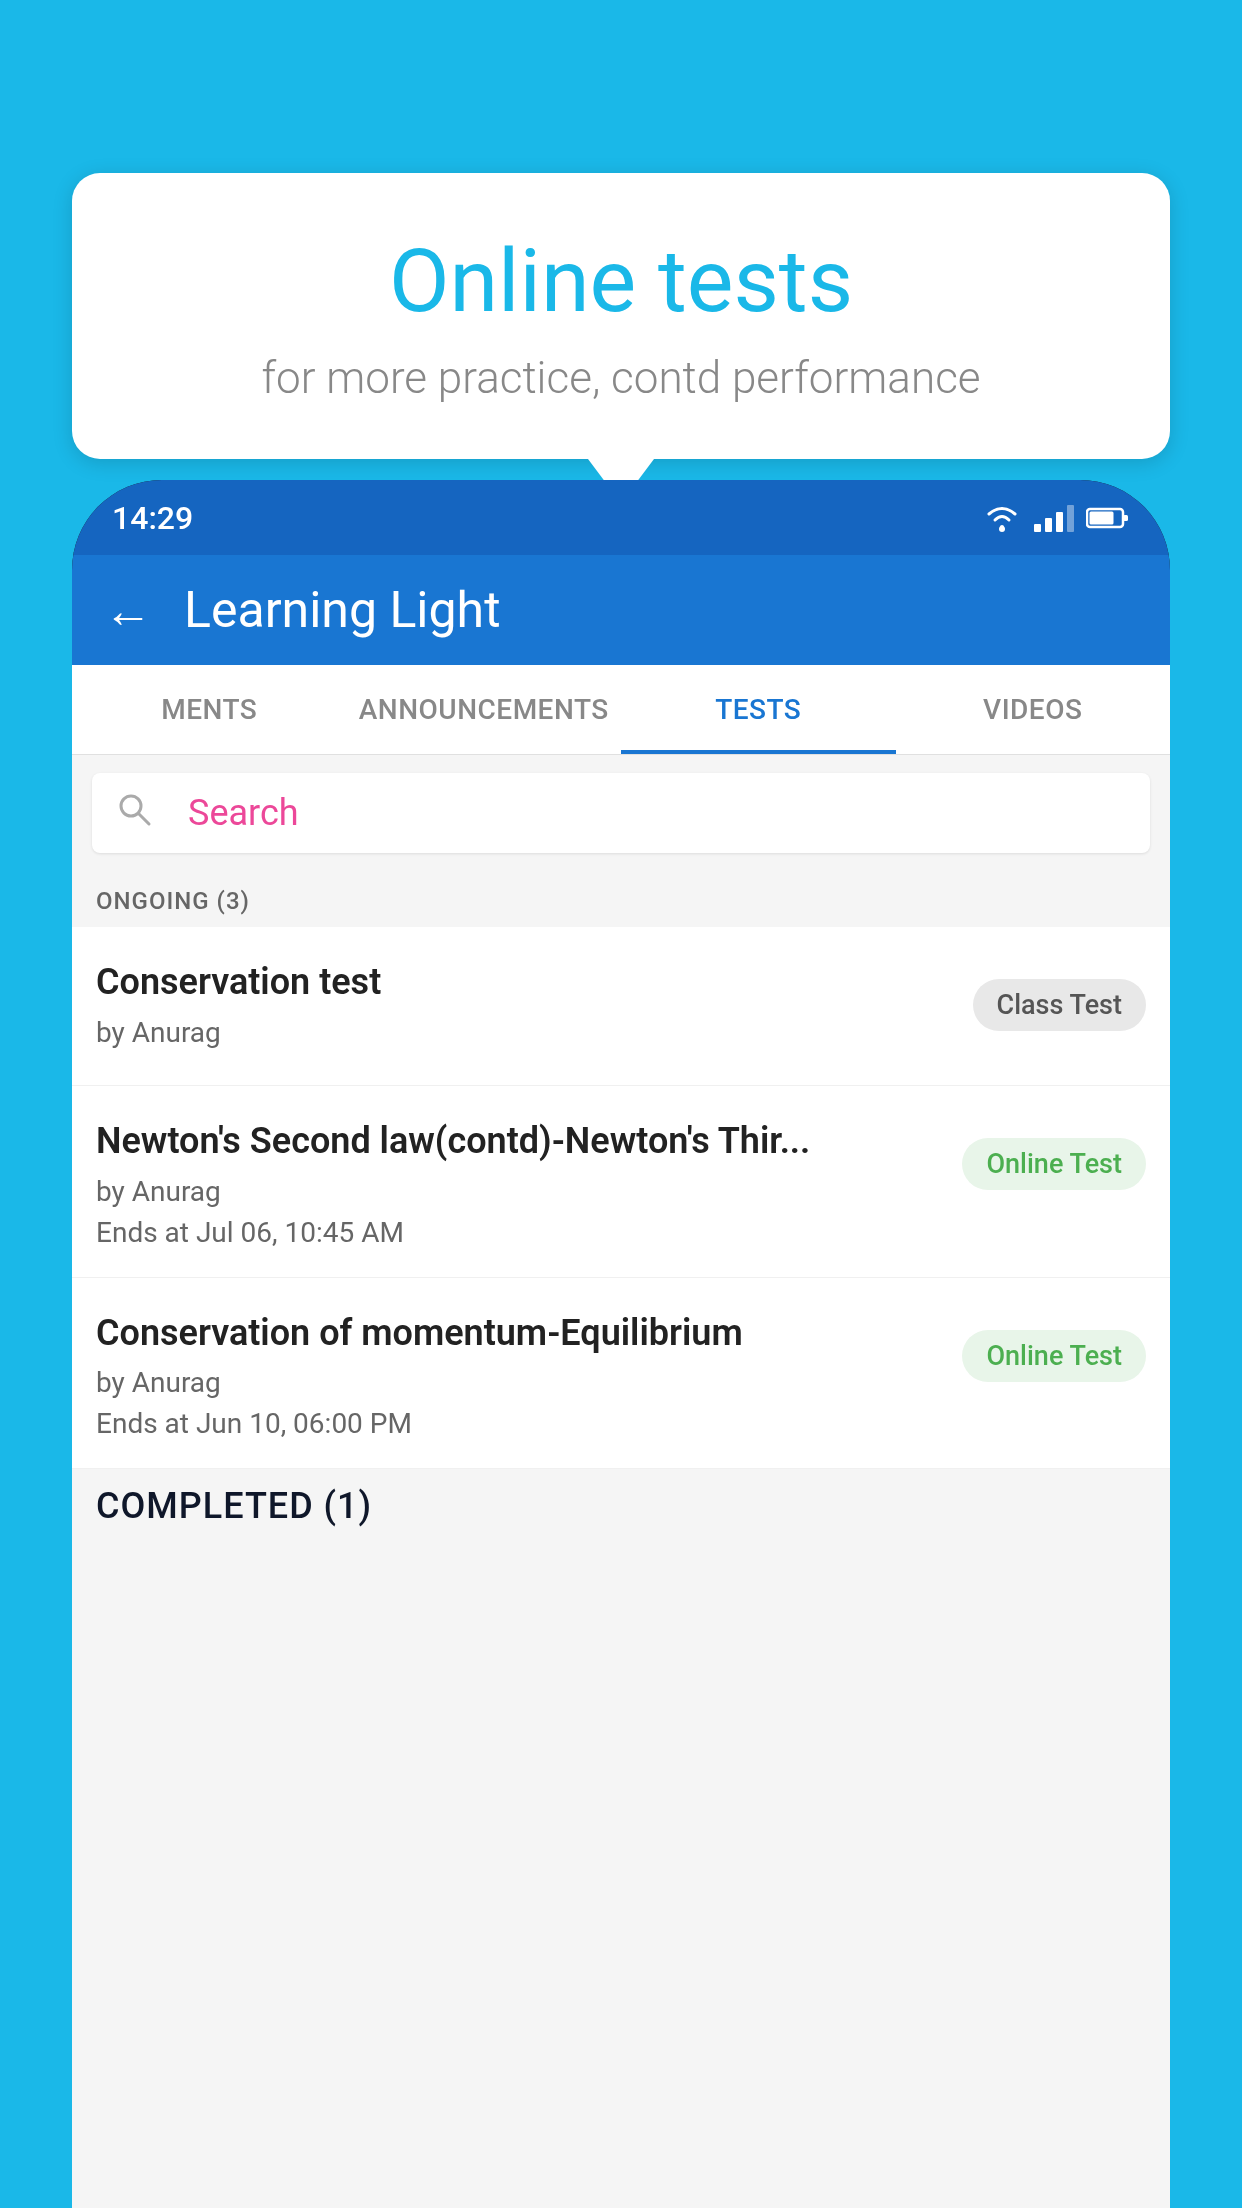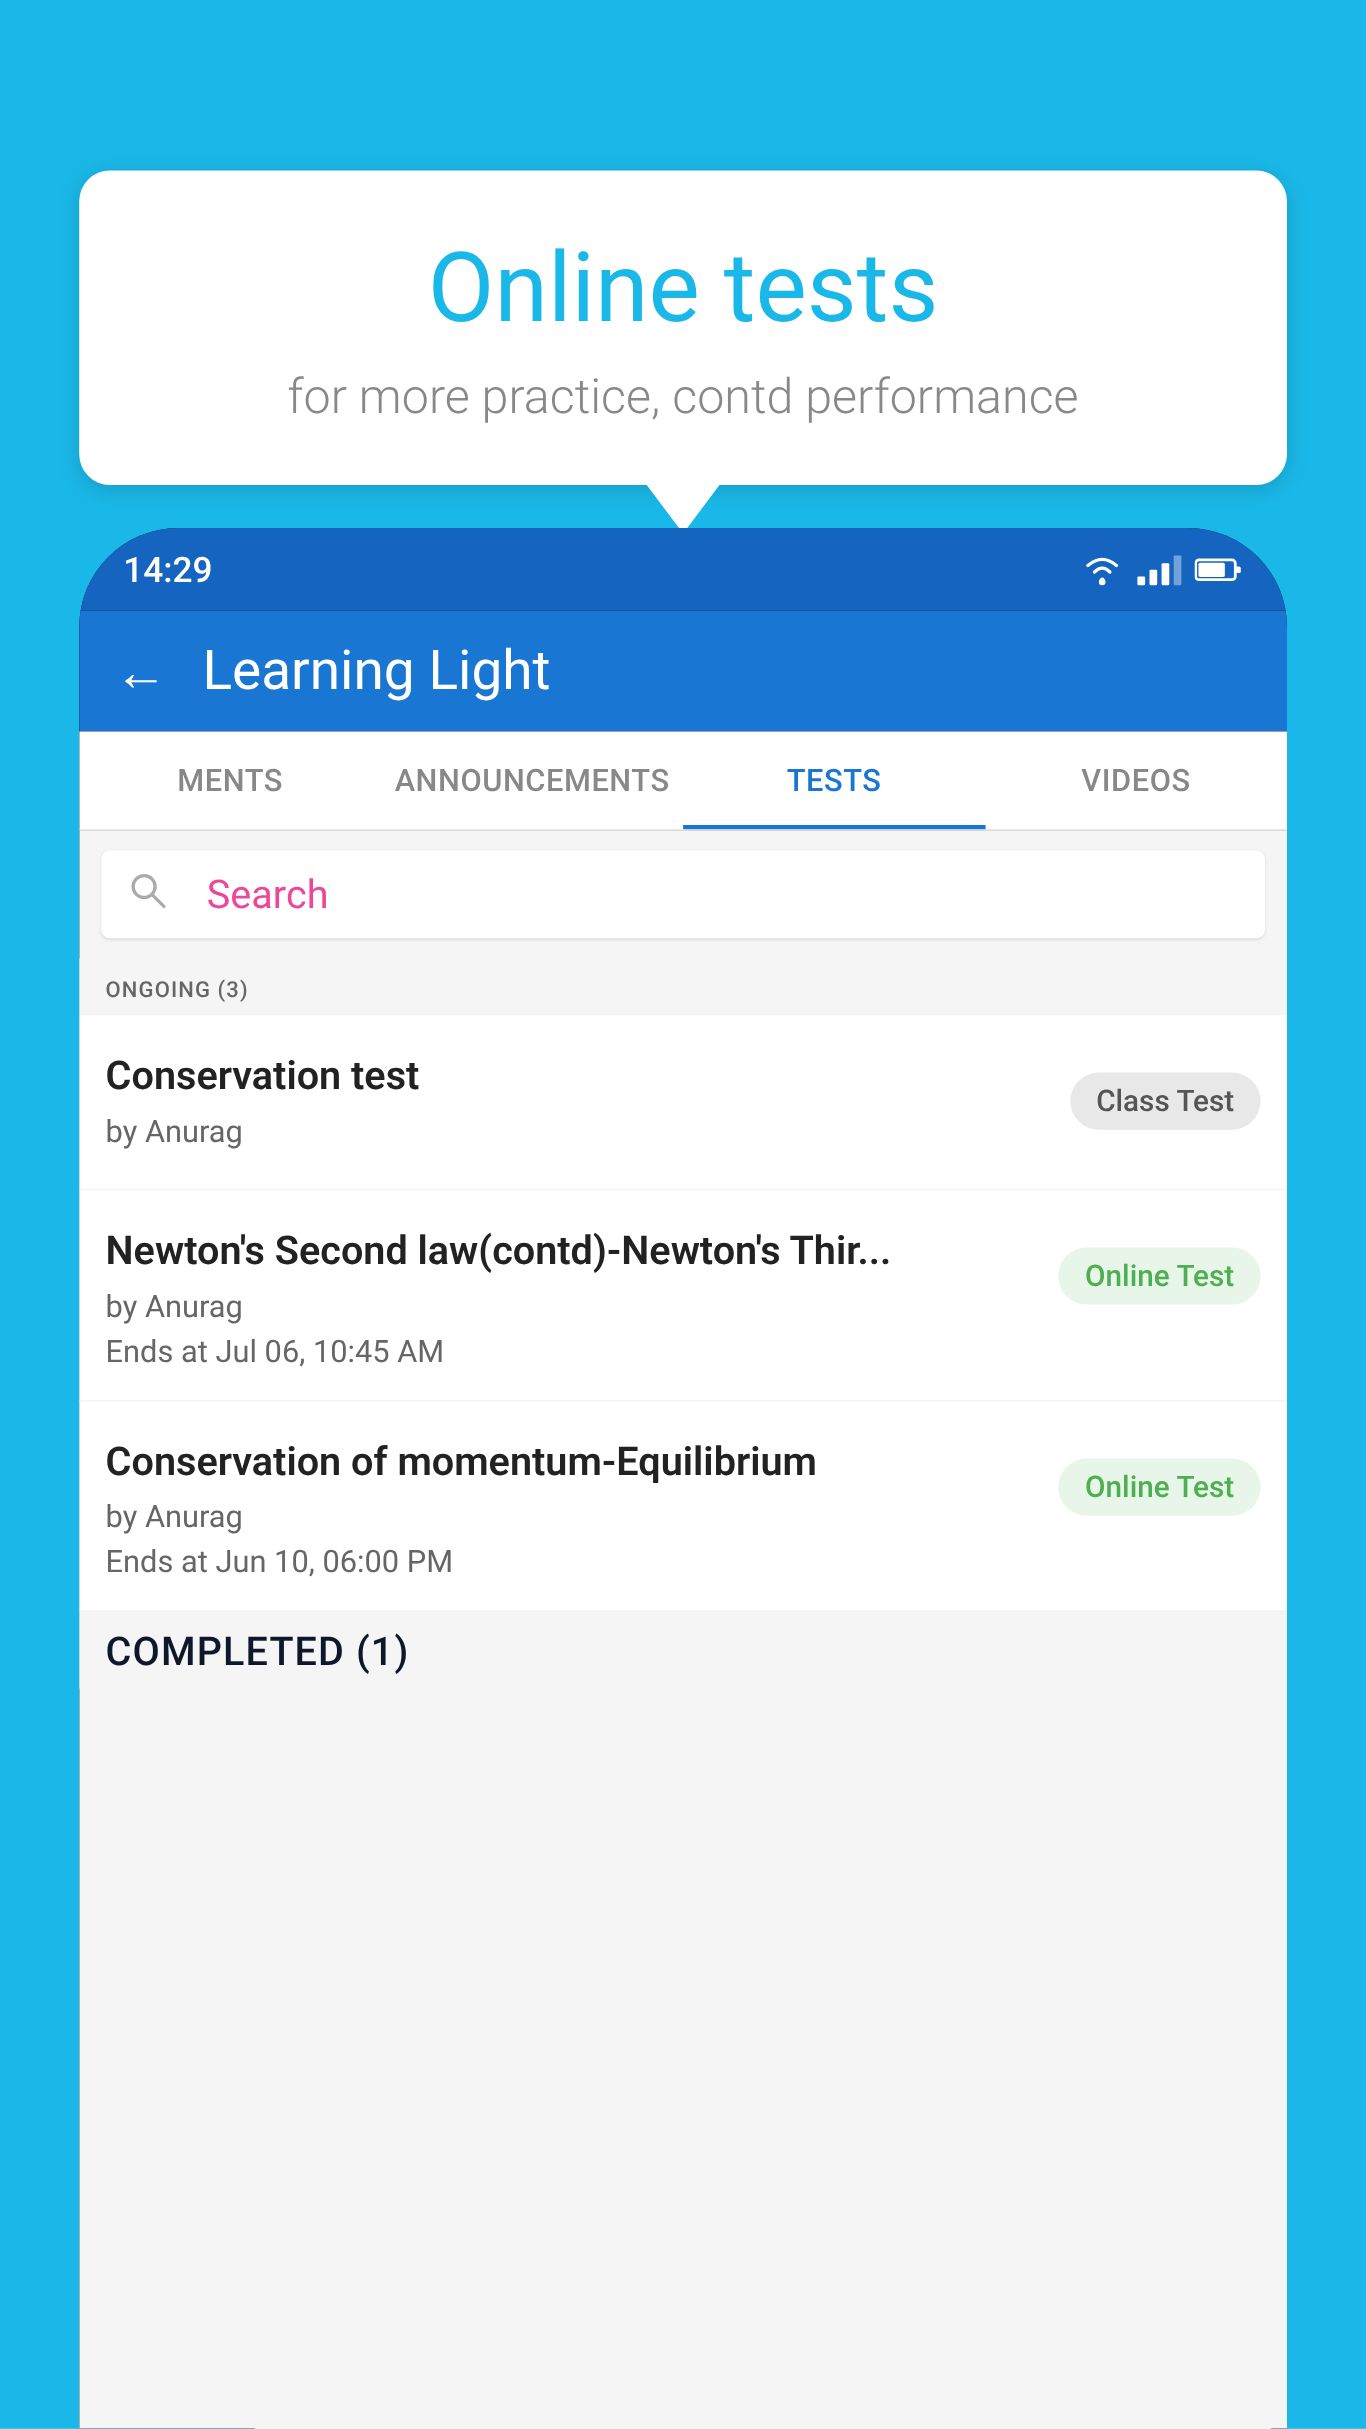--- a/index.html
+++ b/index.html
@@ -9,21 +9,21 @@
       height: 2208px;
       background-color: #1ab8e8;
       font-family: 'Roboto', Arial, sans-serif;
       overflow: hidden;
       position: relative;
     }
 
     
     .speech-bubble {
       position: absolute;
-      top: 155px;
+      top: 173px;
       left: 72px;
       right: 72px;
       background: white;
       border-radius: 28px;
       padding: 60px 60px 55px;
       text-align: center;
       box-shadow: 0 4px 20px rgba(0,0,0,0.15);
     }
 
     .speech-bubble::after {
@@ -200,21 +200,21 @@
 
     .search-placeholder {
       color: #ec4899;
       font-size: 36px;
       margin-left: 20px;
     }
 
     
     .section-header {
       padding: 16px 24px 12px;
-      font-size: 20px;
+      font-size: 24px;
       color: #666;
       font-weight: 500;
       letter-spacing: 1px;
       background: #f5f5f5;
     }
 
     
     .test-list {
       background: white;
     }

